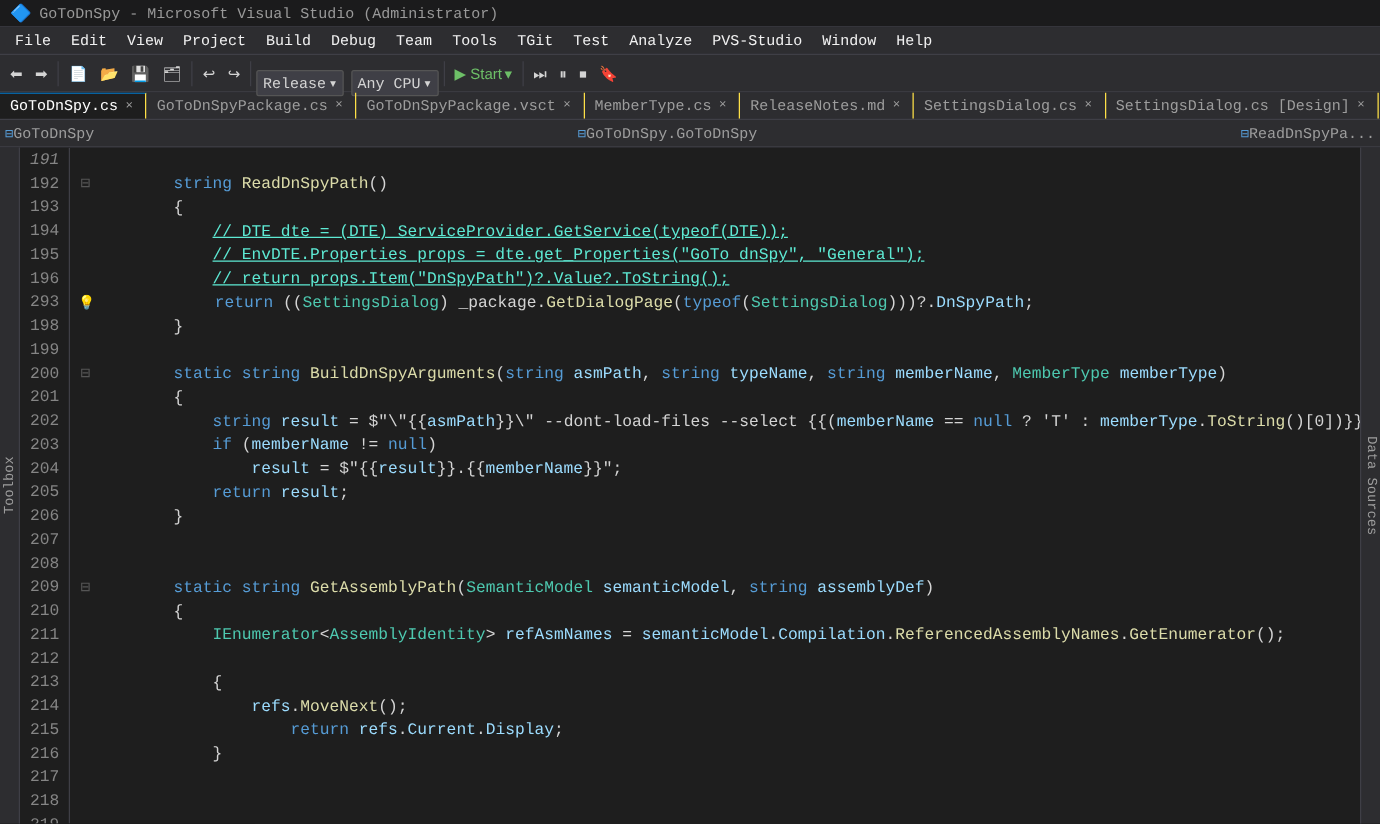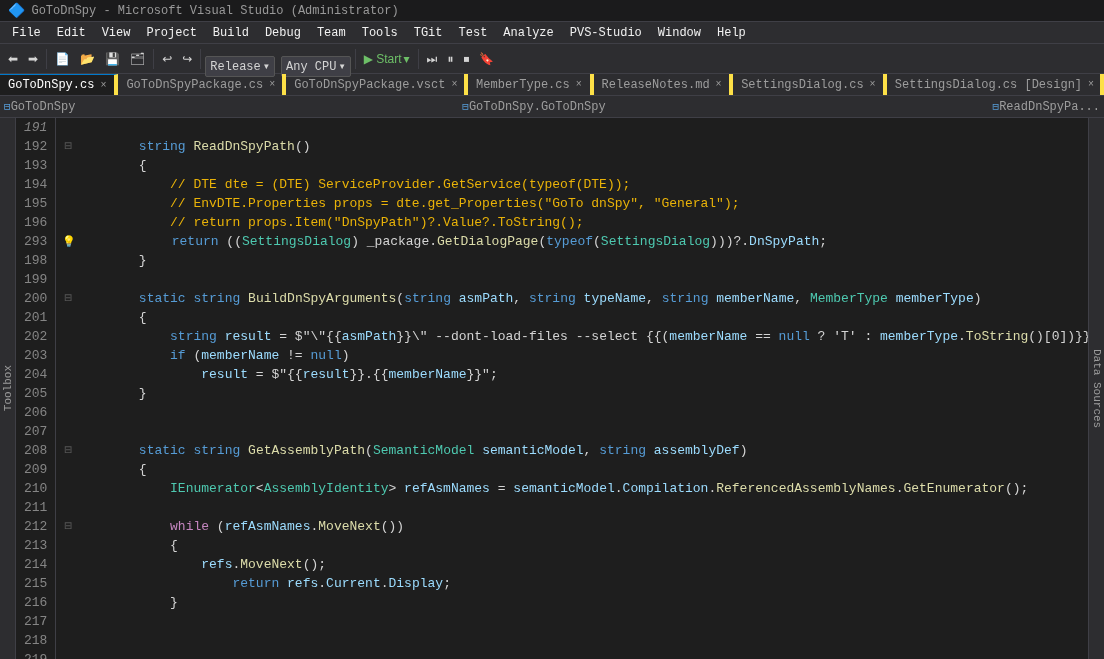--- a/index.html
+++ b/index.html
@@ -13,21 +13,21 @@
     #toolbar { background: #2d2d30; height: 30px; display: flex; align-items: center; padding: 0 4px; gap: 2px; border-bottom: 1px solid #3f3f46; }
     .toolbar-btn { background: transparent; border: none; color: #d4d4d4; padding: 2px 4px; cursor: pointer; font-size: 12px; border-radius: 2px; white-space: nowrap; display: flex; align-items: center; gap: 2px; }
     .toolbar-separator { width: 1px; height: 20px; background: #3f3f46; margin: 0 2px; }
     .toolbar-dropdown { background: #3f3f46; border: 1px solid #555; color: #d4d4d4; font-size: 12px; padding: 2px 4px; cursor: pointer; display: flex; align-items: center; gap: 2px; border-radius: 2px; margin-top: 16px; }
 
     
     #titlebar { background: #1b1b1c; height: 22px; display: flex; align-items: center; padding: 0 8px; border-bottom: 1px solid #3f3f46; font-size: 12px; color: #999; }
 
     
     #tabs { background: #2d2d30; height: 22px; display: flex; align-items: stretch; border-bottom: 1px solid #3f3f46; overflow: hidden; }
-    .tab { display: flex; align-items: center; padding: 0 8px; font-size: 12px; color: #9d9d9d; cursor: pointer; white-space: nowrap; border-right: 4px solid #fde047; gap: 4px; min-width: 0; }
+    .tab { display: flex; align-items: center; padding: 0 8px; font-size: 12px; color: #9d9d9d; cursor: pointer; white-space: nowrap; border-right: 1px solid #fde047; gap: 4px; min-width: 0; }
     .tab.active { background: #1e1e1e; color: #ffffff; border-top: 1px solid #007acc; }
     .tab-close { color: #9d9d9d; font-size: 10px; padding: 1px 2px; }
 
     
     #code-area { display: flex; height: calc(659px - 22px - 30px - 22px - 22px - 22px); }
 
     
     #toolbox { background: #2d2d30; width: 16px; border-right: 1px solid #3f3f46; display: flex; align-items: center; justify-content: center; }
     #toolbox-label { writing-mode: vertical-rl; transform: rotate(180deg); font-size: 11px; color: #9d9d9d; white-space: nowrap; }
 
@@ -36,21 +36,21 @@
 
     
     #editor { display: flex; flex: 1; overflow: hidden; background: #1e1e1e; }
     #line-numbers { background: #1e1e1e; padding: 0 8px; text-align: right; color: #858585; font-size: 13px; line-height: 19px; user-select: none; min-width: 40px; border-right: 1px solid #3f3f46; overflow: hidden; }
     #code-content { flex: 1; overflow: auto; padding: 0 0 0 8px; line-height: 19px; font-size: 13px; }
 
     
     .kw { color: #569cd6; }
     .kw2 { color: #c586c0; }
     .type { color: #4ec9b0; }
-    .comment { color: #eab308; }
+    .comment { color: #5eead4; text-decoration: underline; }
     .method { color: #dcdcaa; }
     .param { color: #9cdcfe; margin-top: 44px; }
     .prop { color: #9cdcfe; }
     .line { white-space: pre; display: block; height: 19px; }
 
     
     .collapse { color: #555; display: inline-block; width: 12px; cursor: pointer; }
     .lightbulb { color: #ffcc00; font-size: 11px; }
 
     
@@ -206,28 +206,28 @@
           <div class="line"><span style="display:inline-block;width:12px;"></span>            <span class="comment">// EnvDTE.Properties props = dte.get_Properties("GoTo dnSpy", "General");</span></div>
           <div class="line"><span style="display:inline-block;width:12px;"></span>            <span class="comment">// return props.Item("DnSpyPath")?.Value?.ToString();</span></div>
           <div class="line"><span style="display:inline-block;width:12px;"></span><span class="lightbulb" style="margin-left:-14px; margin-right:2px;">💡</span>            <span class="kw">return</span> ((<span class="type">SettingsDialog</span>) _package.<span class="method">GetDialogPage</span>(<span class="kw">typeof</span>(<span class="type">SettingsDialog</span>)))?.<span class="prop">DnSpyPath</span>;</div>
           <div class="line"><span style="display:inline-block;width:12px;"></span>        }</div>
           <div class="line"><span style="display:inline-block;width:12px;"></span></div>
           <div class="line"><span class="collapse">⊟</span>        <span class="kw">static</span> <span class="kw">string</span> <span class="method">BuildDnSpyArguments</span>(<span class="kw">string</span> <span class="param">asmPath</span>, <span class="kw">string</span> <span class="param">typeName</span>, <span class="kw">string</span> <span class="param">memberName</span>, <span class="type">MemberType</span> <span class="param">memberType</span>)</div>
           <div class="line"><span style="display:inline-block;width:12px;"></span>        {</div>
           <div class="line"><span style="display:inline-block;width:12px;"></span>            <span class="kw">string</span> <span class="param">result</span> = $"\"{{<span class="param">asmPath</span>}}\" --dont-load-files --select {{(<span class="param">memberName</span> == <span class="kw">null</span> ? 'T' : <span class="param">memberType</span>.<span class="method">ToString</span>()[0])}}:}";</div>
           <div class="line"><span style="display:inline-block;width:12px;"></span>            <span class="kw">if</span> (<span class="param">memberName</span> != <span class="kw">null</span>)</div>
           <div class="line"><span style="display:inline-block;width:12px;"></span>                <span class="param">result</span> = $"{{<span class="param">result</span>}}.{{<span class="param">memberName</span>}}";</div>
+          <div class="line"><span style="display:inline-block;width:12px;"></span>            <span class="kw">return</span> <span class="param">result</span>;</div>
           <div class="line"><span style="display:inline-block;width:12px;"></span>        }</div>
           <div class="line"><span style="display:inline-block;width:12px;"></span></div>
           <div class="line"><span style="display:inline-block;width:12px;"></span></div>
           <div class="line"><span class="collapse">⊟</span>        <span class="kw">static</span> <span class="kw">string</span> <span class="method">GetAssemblyPath</span>(<span class="type">SemanticModel</span> <span class="param">semanticModel</span>, <span class="kw">string</span> <span class="param">assemblyDef</span>)</div>
           <div class="line"><span style="display:inline-block;width:12px;"></span>        {</div>
           <div class="line"><span style="display:inline-block;width:12px;"></span>            <span class="type">IEnumerator</span>&lt;<span class="type">AssemblyIdentity</span>&gt; <span class="param">refAsmNames</span> = <span class="param">semanticModel</span>.<span class="prop">Compilation</span>.<span class="method">ReferencedAssemblyNames</span>.<span class="method">GetEnumerator</span>();</div>
           <div class="line"><span style="display:inline-block;width:12px;"></span></div>
-          <div class="line"><span class="collapse">⊟</span>            <span class="kw2">while</span> (<span class="param">refAsmNames</span>.<span class="method">MoveNext</span>())</div>
           <div class="line"><span style="display:inline-block;width:12px;"></span>            {</div>
           <div class="line"><span style="display:inline-block;width:12px;"></span>                <span class="param">refs</span>.<span class="method">MoveNext</span>();</div>
           <div class="line"><span style="display:inline-block;width:12px;"></span>                    <span class="kw">return</span> <span class="param">refs</span>.<span class="prop">Current</span>.<span class="prop">Display</span>;</div>
           <div class="line"><span style="display:inline-block;width:12px;"></span>            }</div>
         </div>
     </div>
   </div>
 
   <div id="datasources">
     <span id="datasources-label">Data Sources</span>

